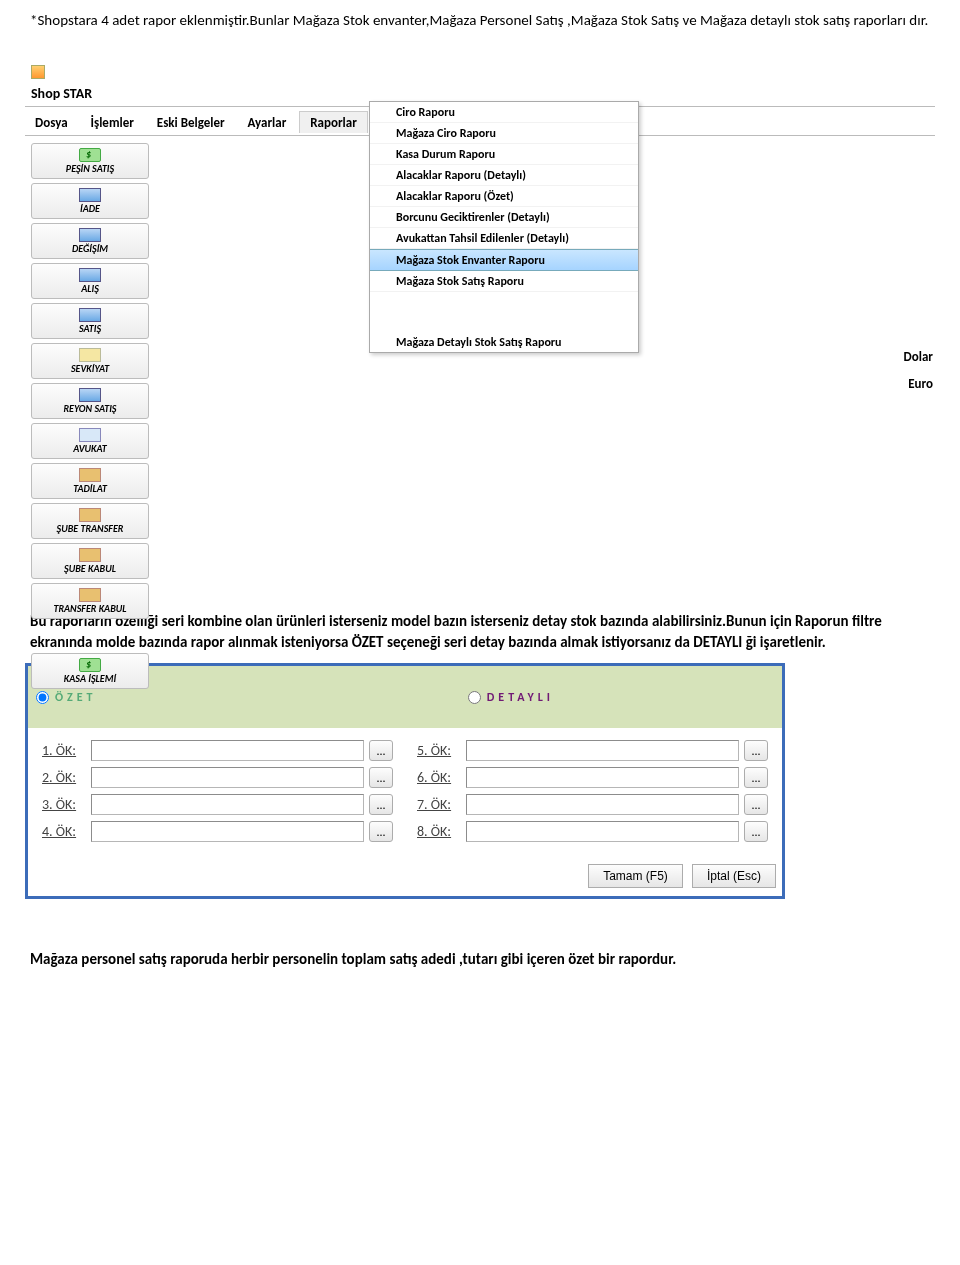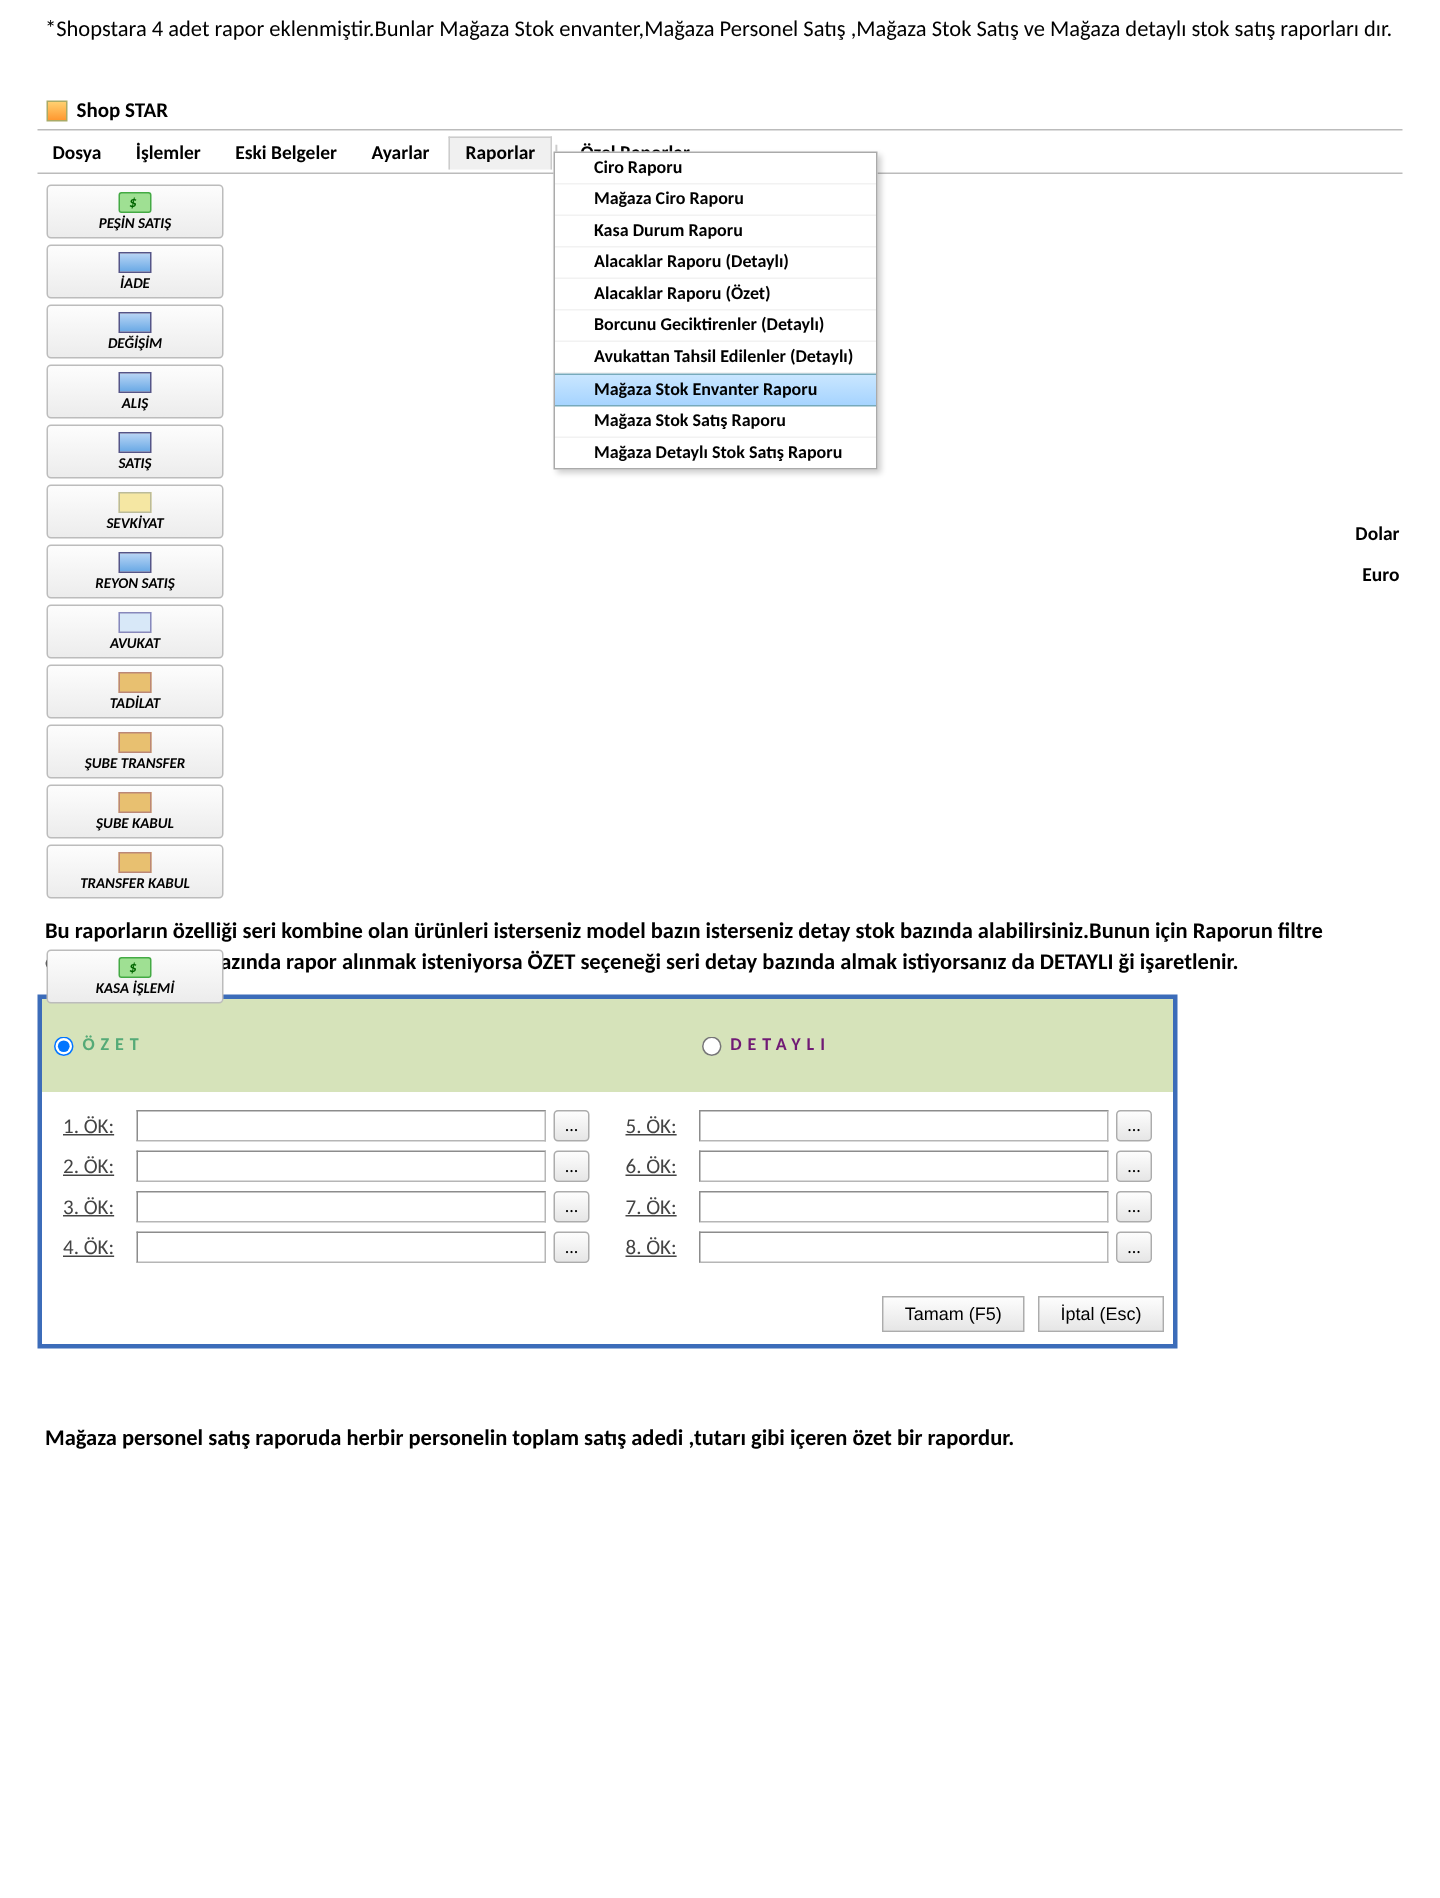--- a/index.html
+++ b/index.html
@@ -2,42 +2,42 @@
 <html><head>
 <meta charset="utf-8">
 <style>
   * { box-sizing: border-box; margin: 0; padding: 0; }
   body { font-family: Calibri, Arial, sans-serif; font-size: 14px; background: #fff; width: 960px; }
   
   .doc-para { margin: 10px 30px; font-size: 15px; line-height: 1.4; }
   .bold { font-weight: bold; }
   
   .screenshot1 { margin: 30px 25px 20px 25px; position: relative; height: 530px; }
-  .app-title { display: flex; align-items: center; gap: 6px; padding: 4px 6px; font-weight: bold; font-size: 14px; }
+  .app-title { display: flex; gap: 6px; padding: 4px 6px; font-weight: bold; font-size: 14px; flex-direction: column; }
   .app-title .icon-box { width: 14px; height: 14px; background: linear-gradient(#ffd070,#ff9830); border: 1px solid #aa6; }
   
   .menubar { font-weight: bold; font-size: 13px; padding: 2px 0; }
   .menubar span { padding: 3px 10px; display: inline-block; }
   .menubar .active { background: #f0f0f0; border: 1px solid #ccc; border-bottom: none; }
   .menubar .sep { color: #ccc; padding: 0; }
   
   .app-body { display: flex; align-items: flex-start; }
   .left-buttons { width: 130px; padding: 5px 6px; font-style: italic; }
   .bigbtn { border: 1px solid #bcbcbc; border-radius: 3px; background: linear-gradient(#fdfdfd,#ececec); margin-bottom: 4px; text-align: center; font-size: 10px; font-weight: bold; padding: 2px 0 2px 0; height: 36px; display: flex; flex-direction: column; align-items: center; justify-content: center; }
   .bigbtn .bicon { width: 22px; height: 14px; }
   .bicon.cash { background: #9fe093; border: 1px solid #4a4; border-radius: 2px; position: relative; }
   .bicon.cash::after { content:"$"; position:absolute; left:6px; top:-1px; color:#060; font-size:10px; font-weight:bold; }
   .bicon.bars { background: linear-gradient(#b8d5f5,#6aa9e5); border:1px solid #558; }
   .bicon.truck { background:#f5e7a3; border:1px solid #bb9; }
   .bicon.box { background:#e8c070; border:1px solid #b87; }
   .bicon.card { background:#d8e8f8; border:1px solid #88b; }
   
-  .dropdown { position: absolute; left: 344px; top: 40px; width: 216px; background: #fff; border: 1px solid #aaa; box-shadow: 2px 2px 4px rgba(0,0,0,0.2); z-index: 10; }
+  .dropdown { position: absolute; left: 344px; top: 40px; width: 270px; background: #fff; border: 1px solid #aaa; box-shadow: 2px 2px 4px rgba(0,0,0,0.2); z-index: 10; }
   .dropdown .ditem { padding: 3px 10px 3px 26px; font-size: 12px; font-weight: bold; border-bottom: 1px solid #f2f2f2; }
-  .dropdown .ditem:last-child { border-bottom: none; }
+  .dropdown .ditem:last-child { border-bottom: none; margin-top: 40px; }
   .dropdown .ditem.hover { background: linear-gradient(#c9e6ff,#a6d4ff); border-top: 1px solid #7ab; border-bottom: 1px solid #7ab; }
   
   .currency-col { position: absolute; right: 2px; top: 288px; font-weight: bold; font-size: 13px; }
   .currency-col div { margin-bottom: 12px; text-align: right; }
   
   
   .filterpanel { margin: 10px 25px 20px 25px; border: 3px solid #3c6cb9; background: #fff; width: 760px; }
   .filterhead { background: #d6e3ba; padding: 24px 8px; display: flex; }
   .filterhead .radio-wrap { display: flex; align-items: center; margin-right: 30px; }
   .filterhead input[type=radio] { margin-right: 6px; width: 13px; height: 13px; }

